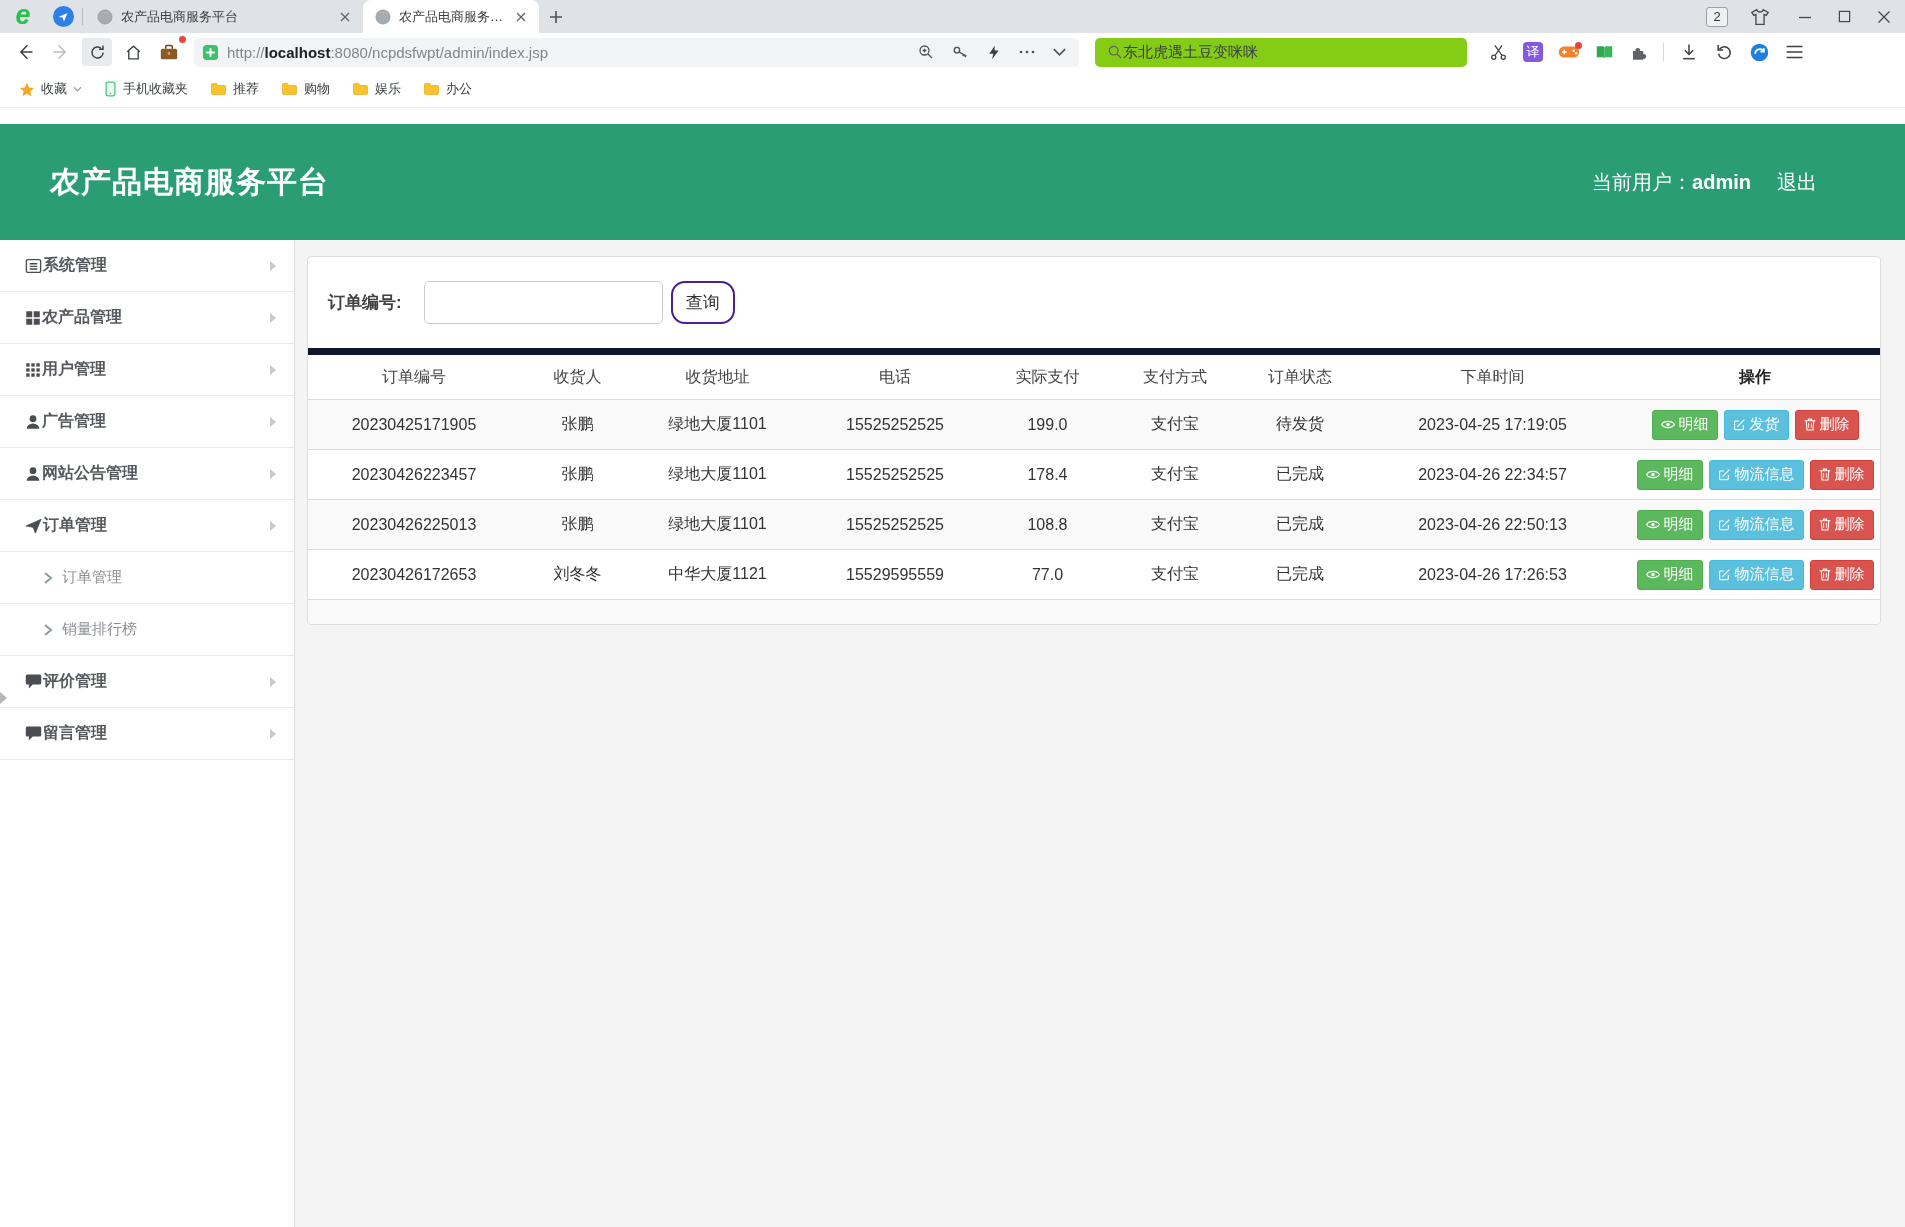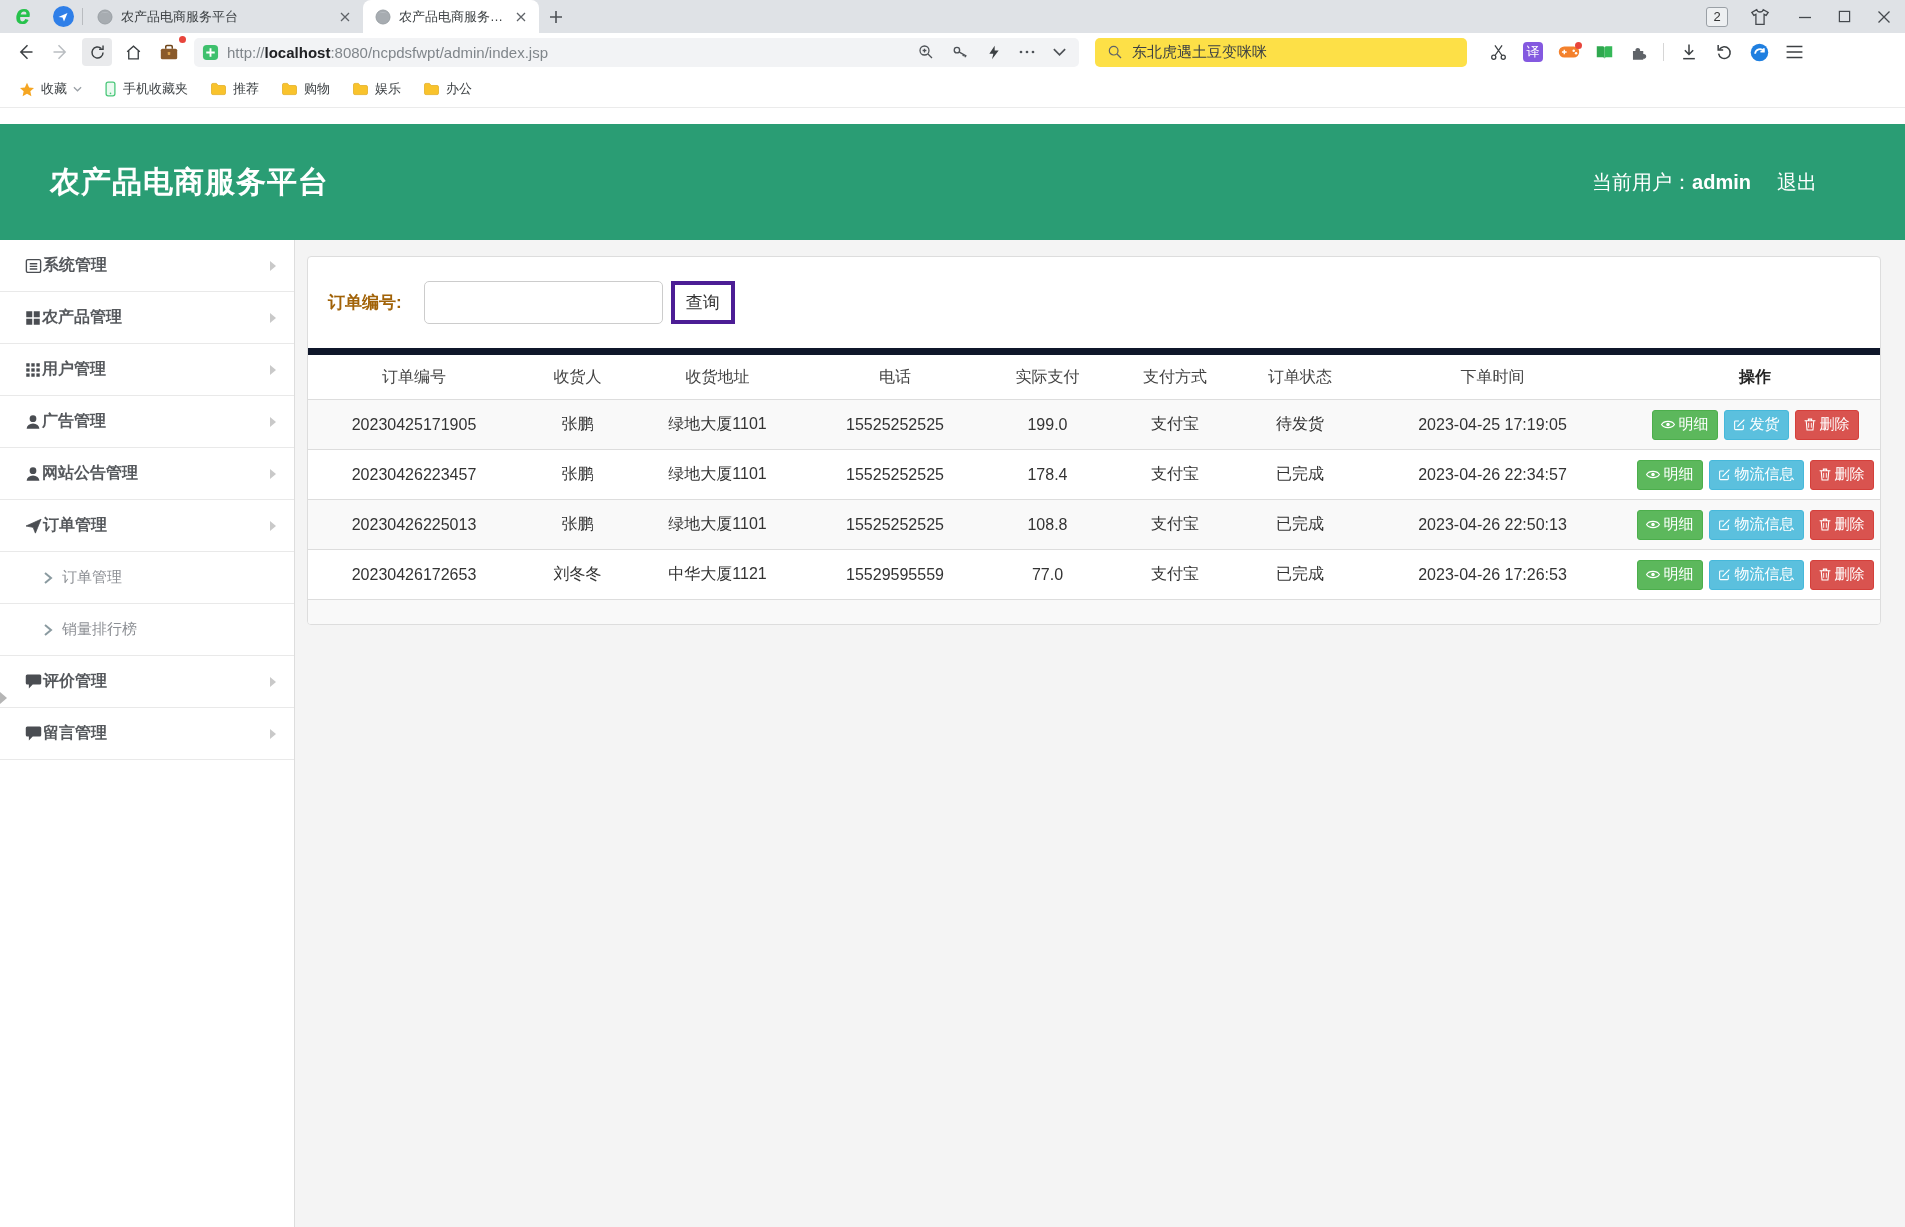--- a/index.html
+++ b/index.html
@@ -26,21 +26,21 @@
   .winctl { display:flex; align-items:center; gap:26px; margin-left:6px; }
 
   
   .toolbar { height:38px; background:#ffffff; display:flex; align-items:center; padding:0 12px 0 10px; gap:6px; }
   .navbtn { width:30px; height:28px; display:flex; align-items:center; justify-content:center; border-radius:4px; }
   .navbtn.hl { background:#e9eaec; }
   .addressbar { height:29px; flex:0 0 885px; background:#f2f3f5; border-radius:5px; display:flex; align-items:center; padding:0 8px 0 8px; margin-left:4px; }
   .url { font-size:15px; color:#80868b; margin-left:8px; white-space:nowrap; overflow:hidden; flex:1; }
   .url .host { color:#202124; font-weight:bold; }
   .addr-icons { display:flex; align-items:center; gap:16px; padding-right:4px; }
-  .searchbox { height:29px; flex:0 0 372px; background:#fde047; border-radius:5px; display:flex; align-items:center; padding:0 12px; gap:9px; margin-left:10px; }
+  .searchbox { height:29px; flex:0 0 372px; background:#84cc16; border-radius:5px; display:flex; align-items:center; padding:0 12px; margin-left:10px; }
   .search-text { font-size:15px; color:#3c4043; white-space:nowrap; }
   .toolbar-right { display:flex; align-items:center; gap:15px; margin-left:16px; }
   .tb-sep { width:1px; height:18px; background:#d6d6d6; }
   .badge-translate { width:20px; height:20px; background:#8459e0; color:#fff; border-radius:4px; font-size:13px; display:flex; align-items:center; justify-content:center; }
   .dot-red { position:absolute; width:7px; height:7px; background:#e8453c; border-radius:50%; top:-2px; right:-2px; }
   .rel { position:relative; }
 
   
   .bookmarks { height:37px; background:#fff; border-bottom:1px solid #ebebeb; display:flex; align-items:center; padding-left:10px; gap:4px; }
   .bm { display:flex; align-items:center; gap:6px; padding:4px 9px; border-radius:4px; font-size:13px; color:#3c4043; }
@@ -62,23 +62,23 @@
   .side-item .caret { position:absolute; right:18px; width:0; height:0; border-left:6px solid #c9c9c9; border-top:5px solid transparent; border-bottom:5px solid transparent; }
   .side-sub { height:52px; display:flex; align-items:center; border-bottom:1px solid #e9e9e9; padding-left:42px; gap:8px; cursor:pointer; }
   .side-sub .lbl { font-size:15px; color:#8d9095; font-weight:normal; }
   .collapse-arrow { position:absolute; left:0; top:452px; width:0; height:0; border-left:7px solid #b5b5b5; border-top:6px solid transparent; border-bottom:6px solid transparent; }
 
   
   .main { flex:1; background:#f4f4f4; padding:16px 24px 0 12px; min-width:0; }
   .card { background:#fff; border:1px solid #ddd; border-radius:4px; overflow:hidden; }
   .card-heading { height:53px; display:flex; align-items:center; padding-left:20px; font-size:17px; color:#333; border-bottom:1px solid #ddd; background:#fff; }
   .card-form { height:91px; display:flex; align-items:center; padding-left:20px; }
-  .form-label { font-size:17px; font-weight:bold; color:#a16207; margin-right:22px; }
+  .form-label { font-size:17px; font-weight:bold; color:#404040; margin-right:22px; }
   .form-input { width:239px; height:43px; border:1px solid #ccc; border-radius:5px; font-size:16px; padding:0 10px; outline:none; }
-  .btn-query { width:64px; height:43px; margin-left:8px; background:#fff; border:4px solid #4c1d95; border-radius:0; font-size:17px; color:#333; cursor:pointer; }
+  .btn-query { width:64px; height:43px; margin-left:8px; background:#fff; border:2px solid #4c1d95; border-radius:14px; font-size:17px; color:#333; cursor:pointer; }
 
   table { width:100%; border-collapse:collapse; table-layout:fixed; border-top:7px solid #0f172a; }
   th { height:48px; font-size:16px; font-weight:normal; color:#444; text-align:center; border-bottom:1px solid #ddd; }
   th.bold { font-weight:bold; color:#222; }
   td { height:50px; font-size:16px; color:#333; text-align:center; border-bottom:1px solid #ddd; white-space:nowrap; }
   tr.stripe td { background:#f9f9f9; }
   .footer-strip { height:24px; background:#f9f9f9; }
 
   .actions { display:flex; align-items:center; justify-content:center; gap:6px; }
   .btn { display:inline-flex; align-items:center; gap:4px; height:30px; padding:0 8px; border-radius:3px; border:1px solid transparent; color:#fff; font-size:15px; cursor:pointer; font-family:inherit; }

